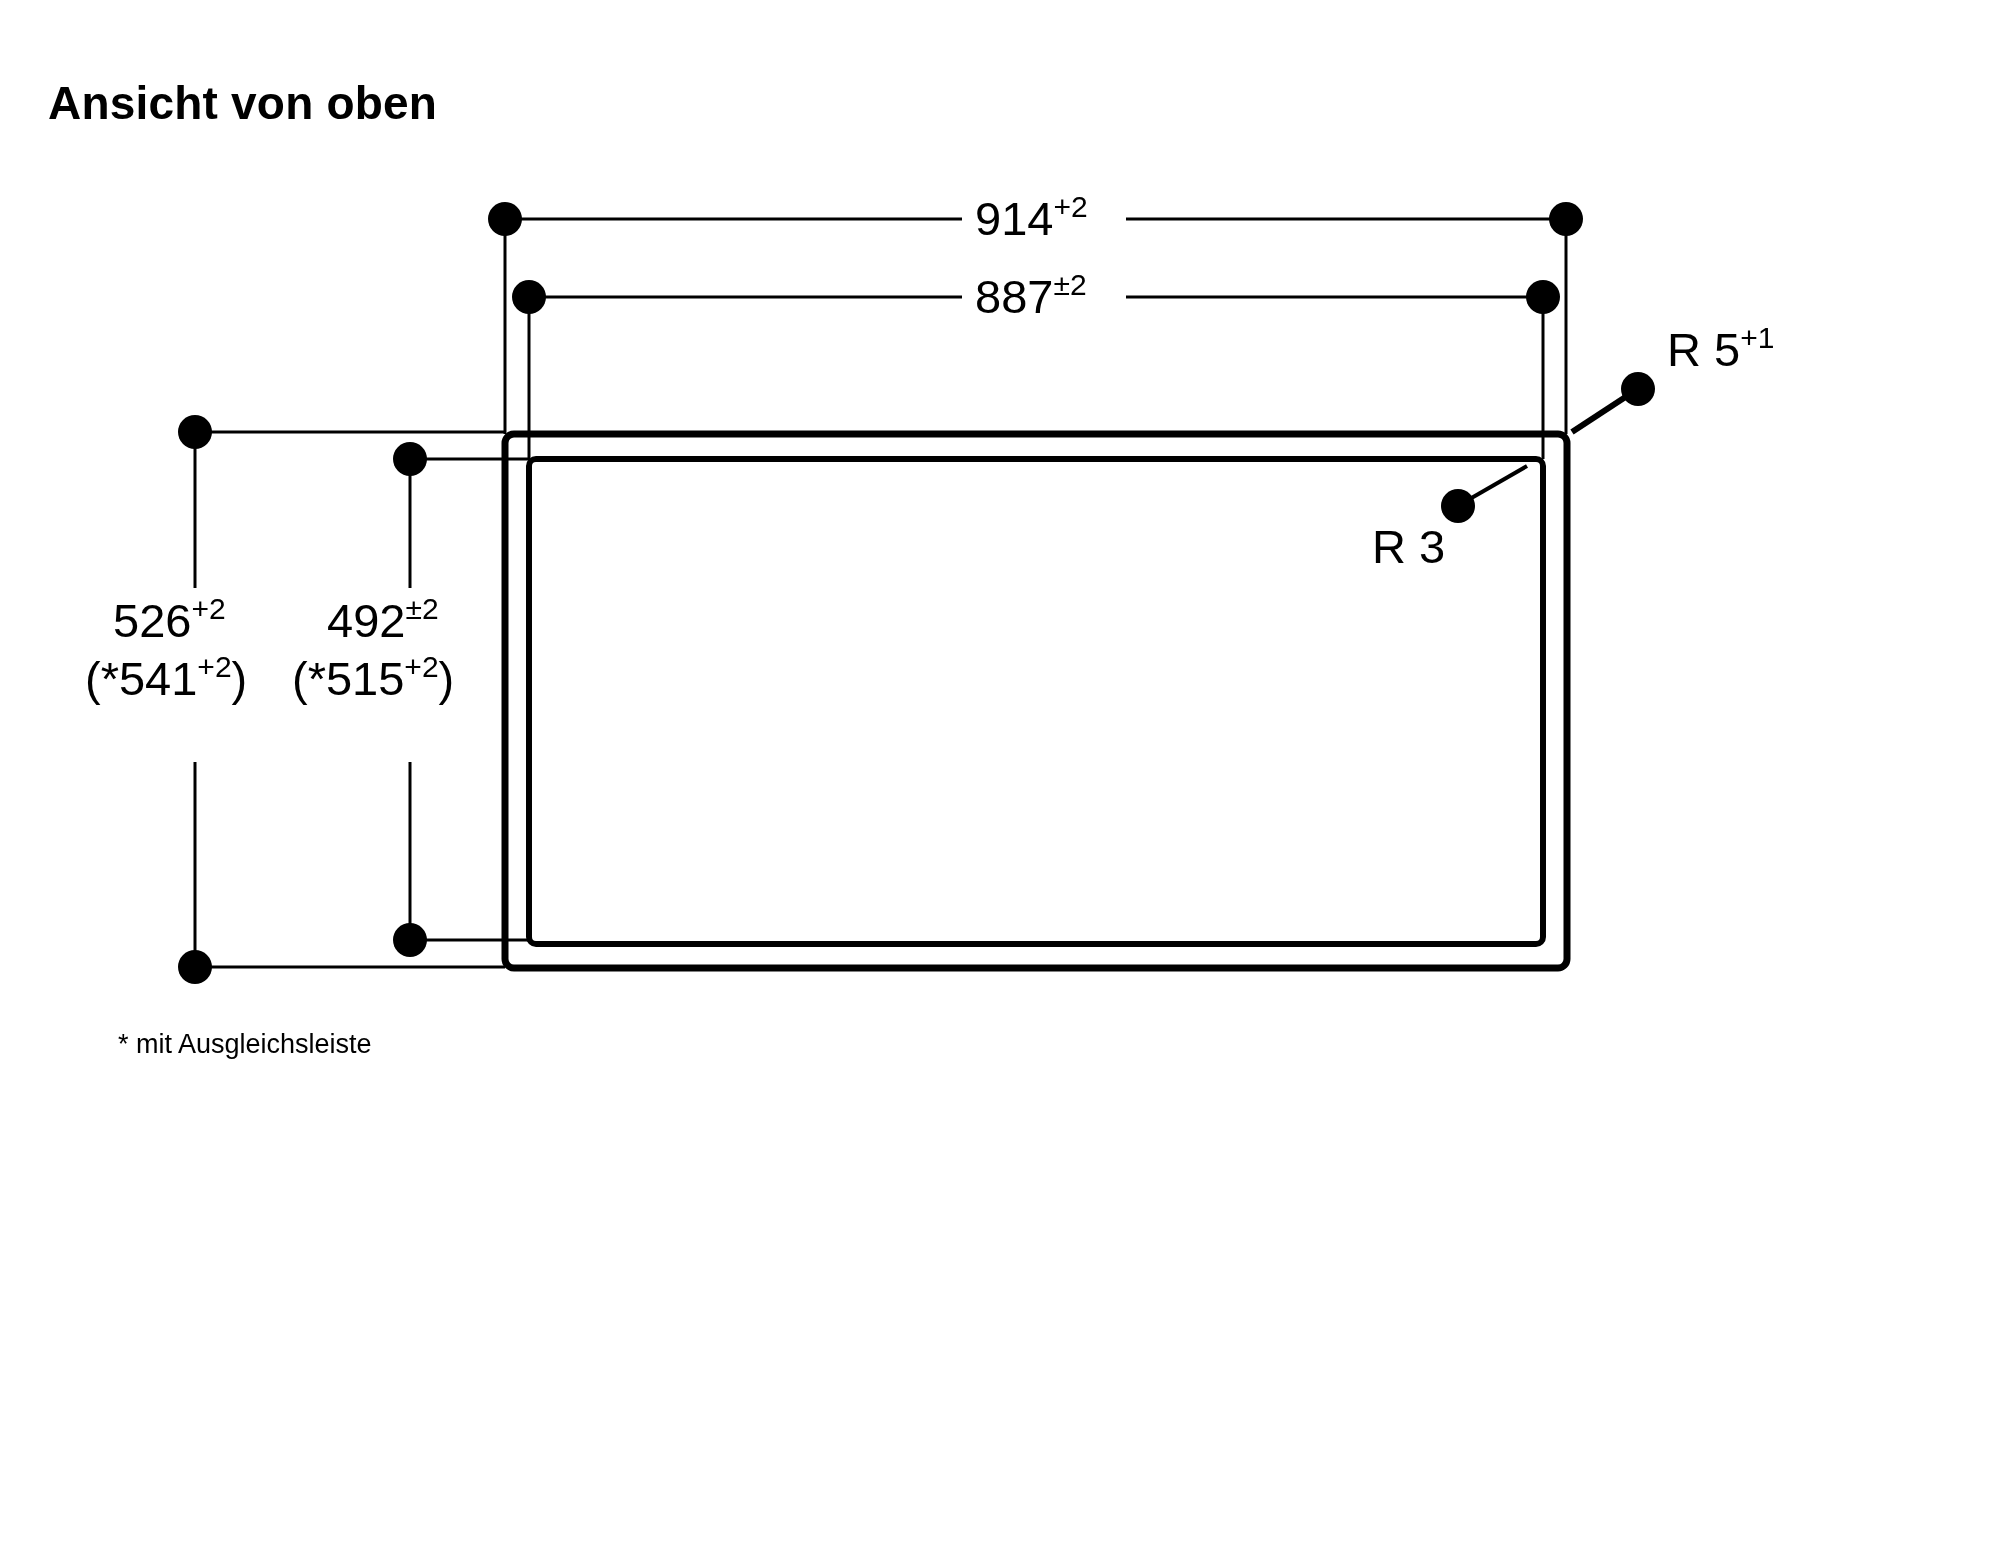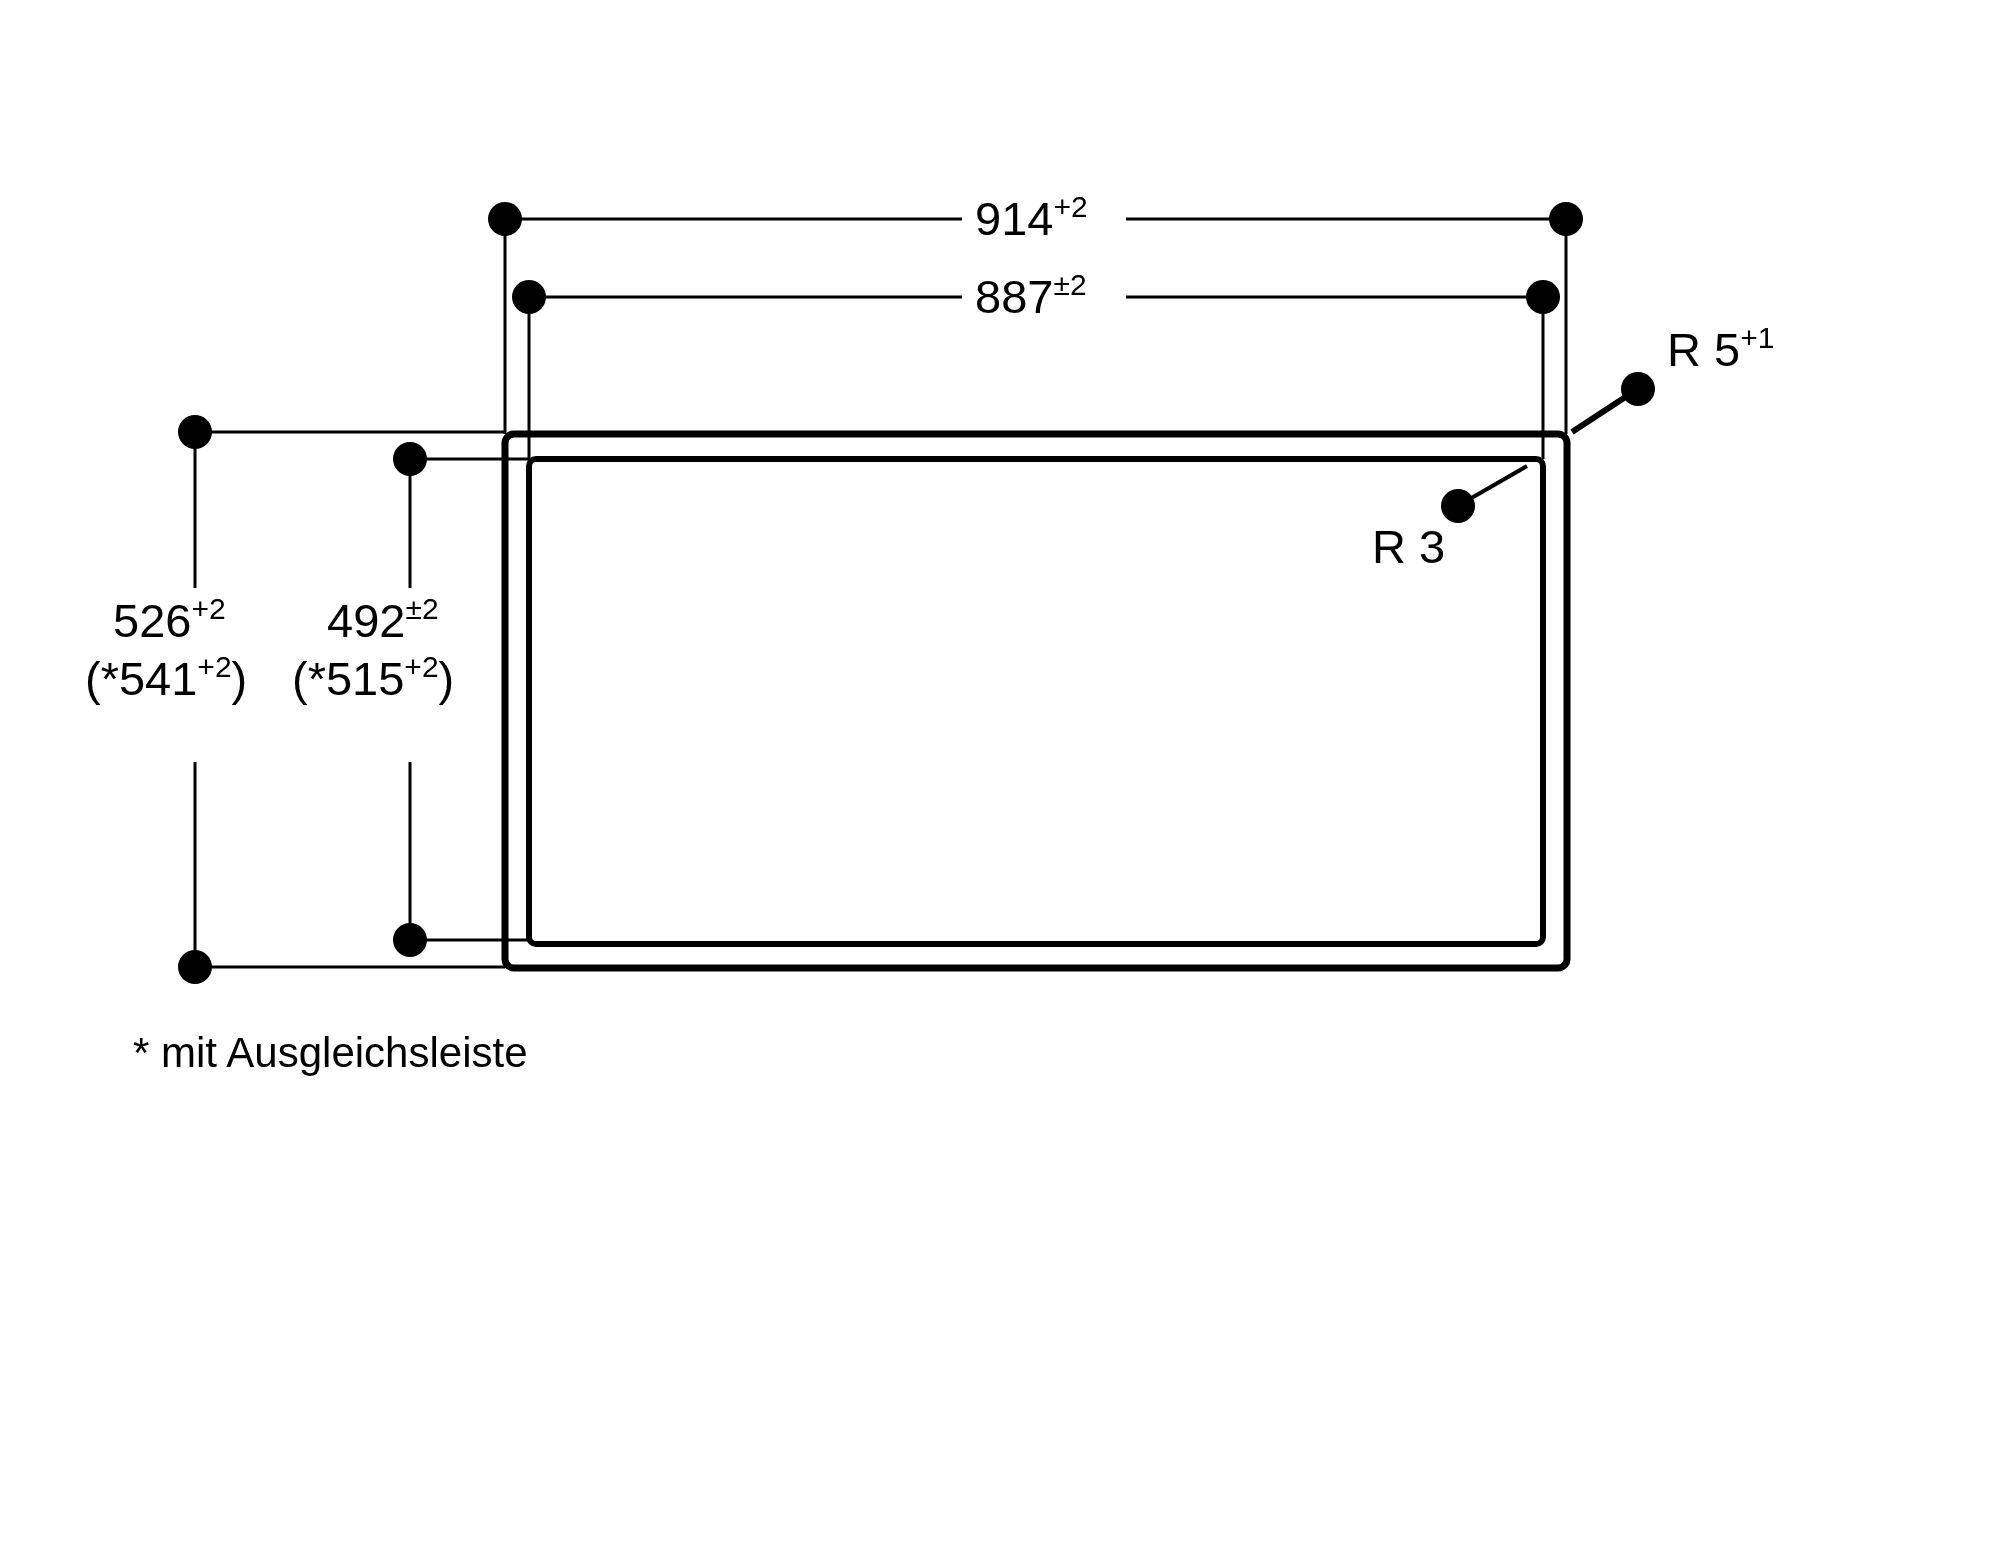--- a/index.html
+++ b/index.html
@@ -24,24 +24,23 @@
     top: 76px;
     font-size: 46px;
     font-weight: bold;
     letter-spacing: 0.2px;
     white-space: nowrap;
   }
   #drawing-footnote {
     position: absolute;
     left: 118px;
     top: 1029px;
-    font-size: 42px;
+    font-size: 27px;
     font-weight: normal;
     white-space: nowrap;
-    margin-left: 15px;
   }
   svg#technical-drawing {
     position: absolute;
     left: 0;
     top: 0;
     width: 2000px;
     height: 1547px;
     display: block;
   }
   .dim-text {
@@ -56,20 +55,21 @@
     font-family: "Liberation Sans", sans-serif;
     font-size: 47px;
     fill: #000000;
   }
 </style>
 </head>
 <body>
 
 <div id="page">
 
+  <div id="drawing-title">Ansicht von oben</div>
 
   <svg id="technical-drawing" viewBox="0 0 2000 1547">
 
     <rect x="505" y="434" width="1062" height="534" rx="9" ry="9" fill="none" stroke="#000000" stroke-width="7"></rect>
 
     <rect x="529" y="459" width="1014" height="485" rx="7" ry="7" fill="none" stroke="#000000" stroke-width="6"></rect>
 
     <g>
 
       <line x1="505" y1="219" x2="505" y2="434" stroke="#000000" stroke-width="3"></line>

